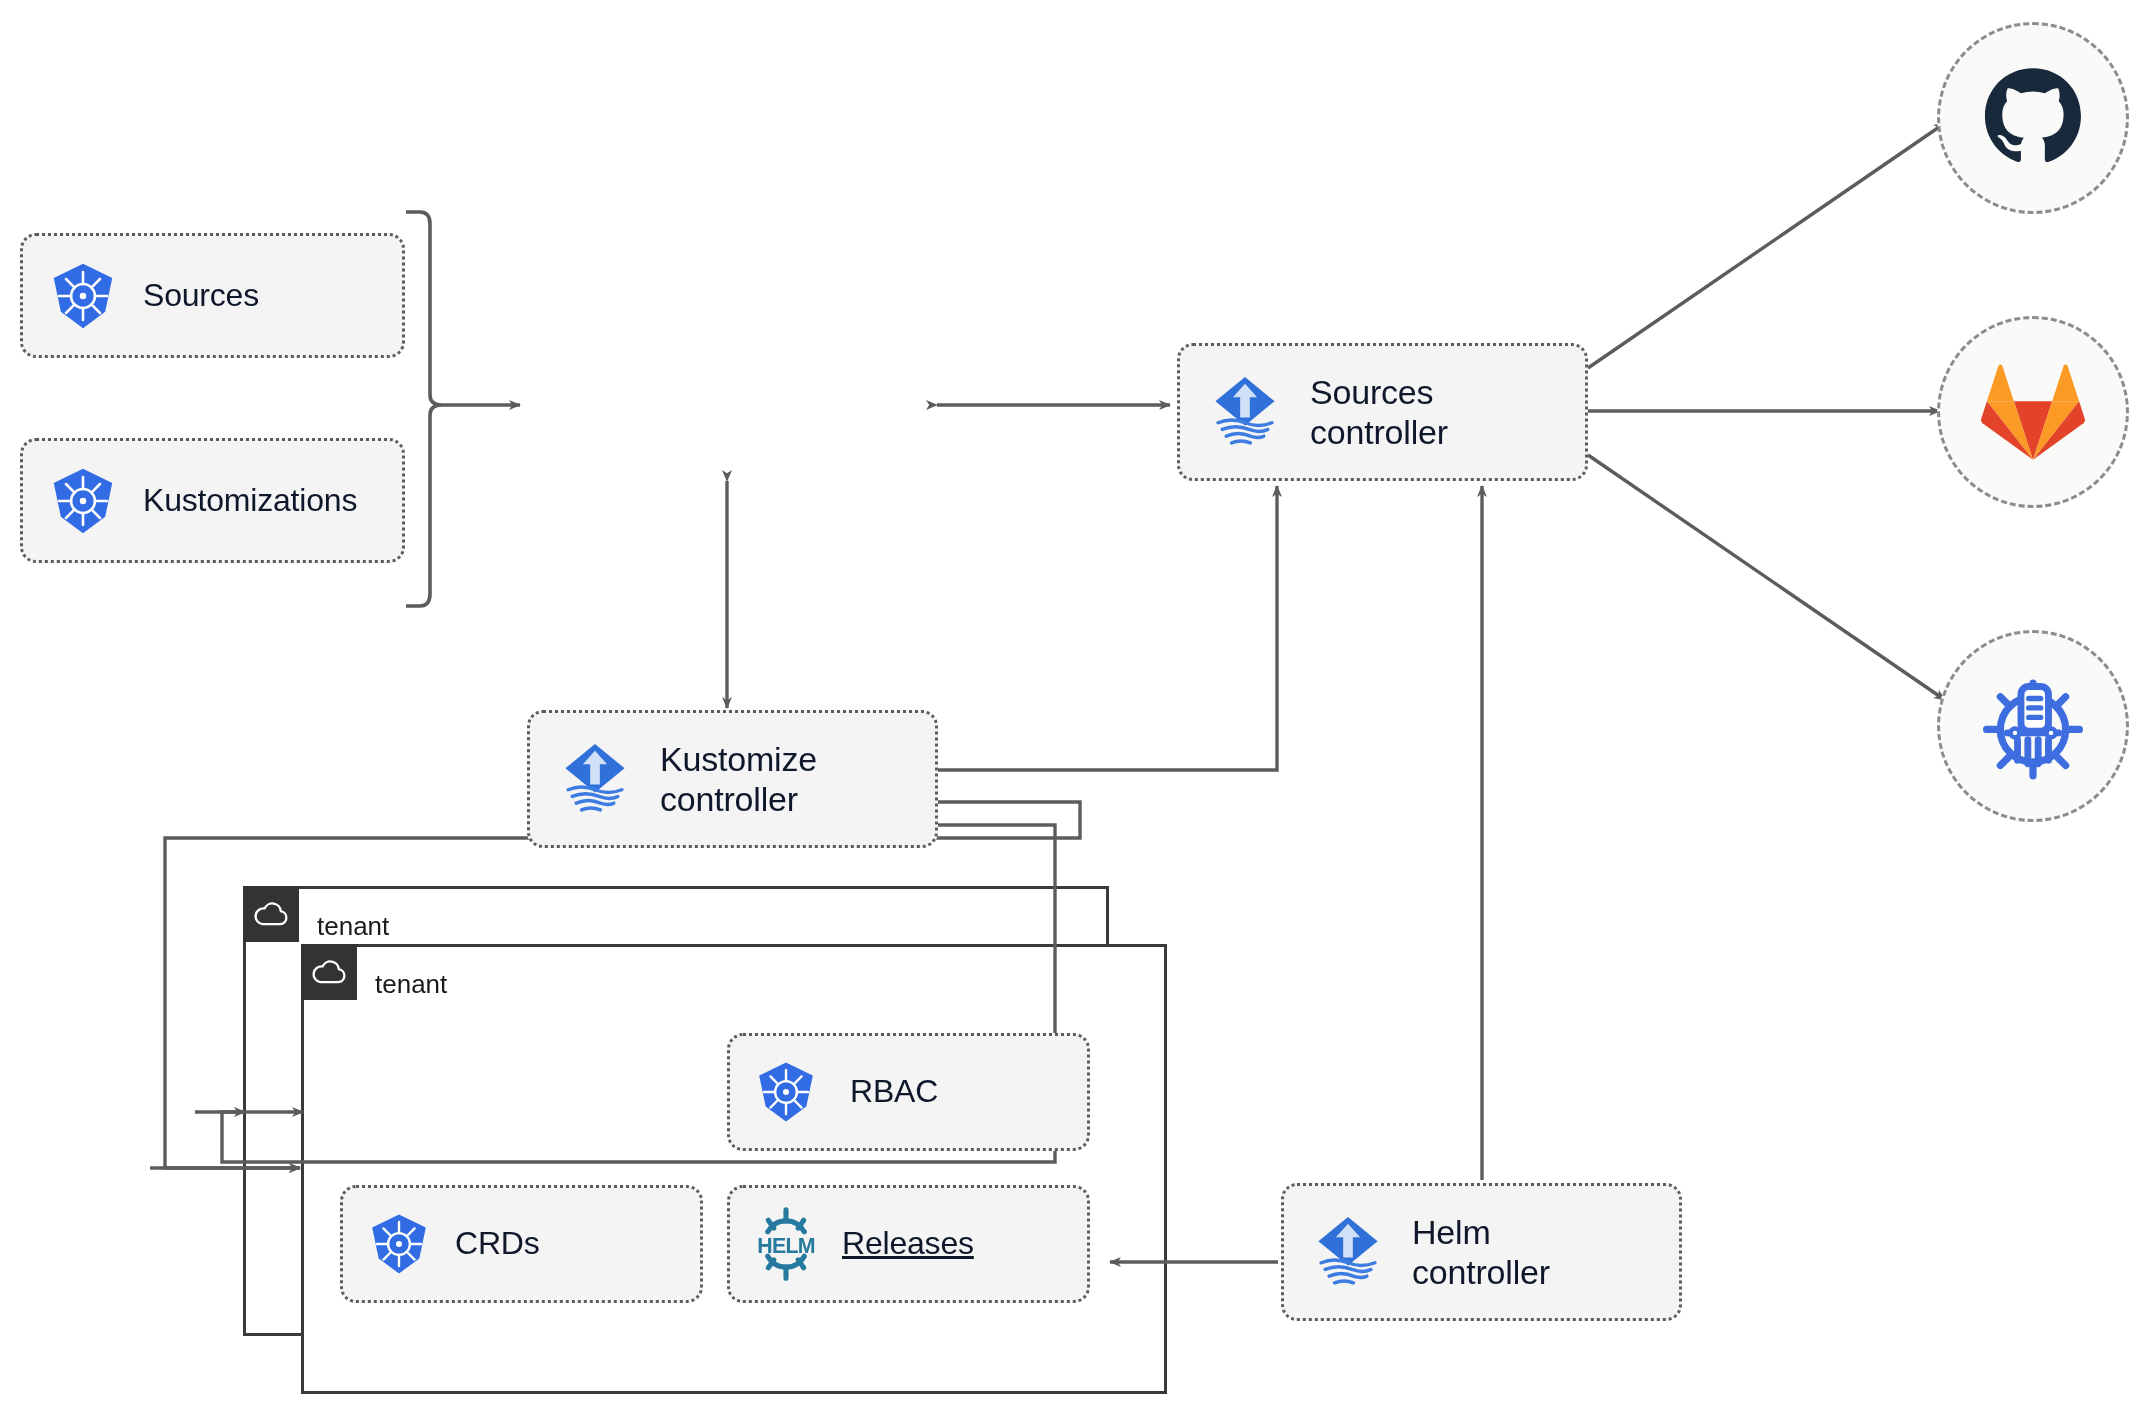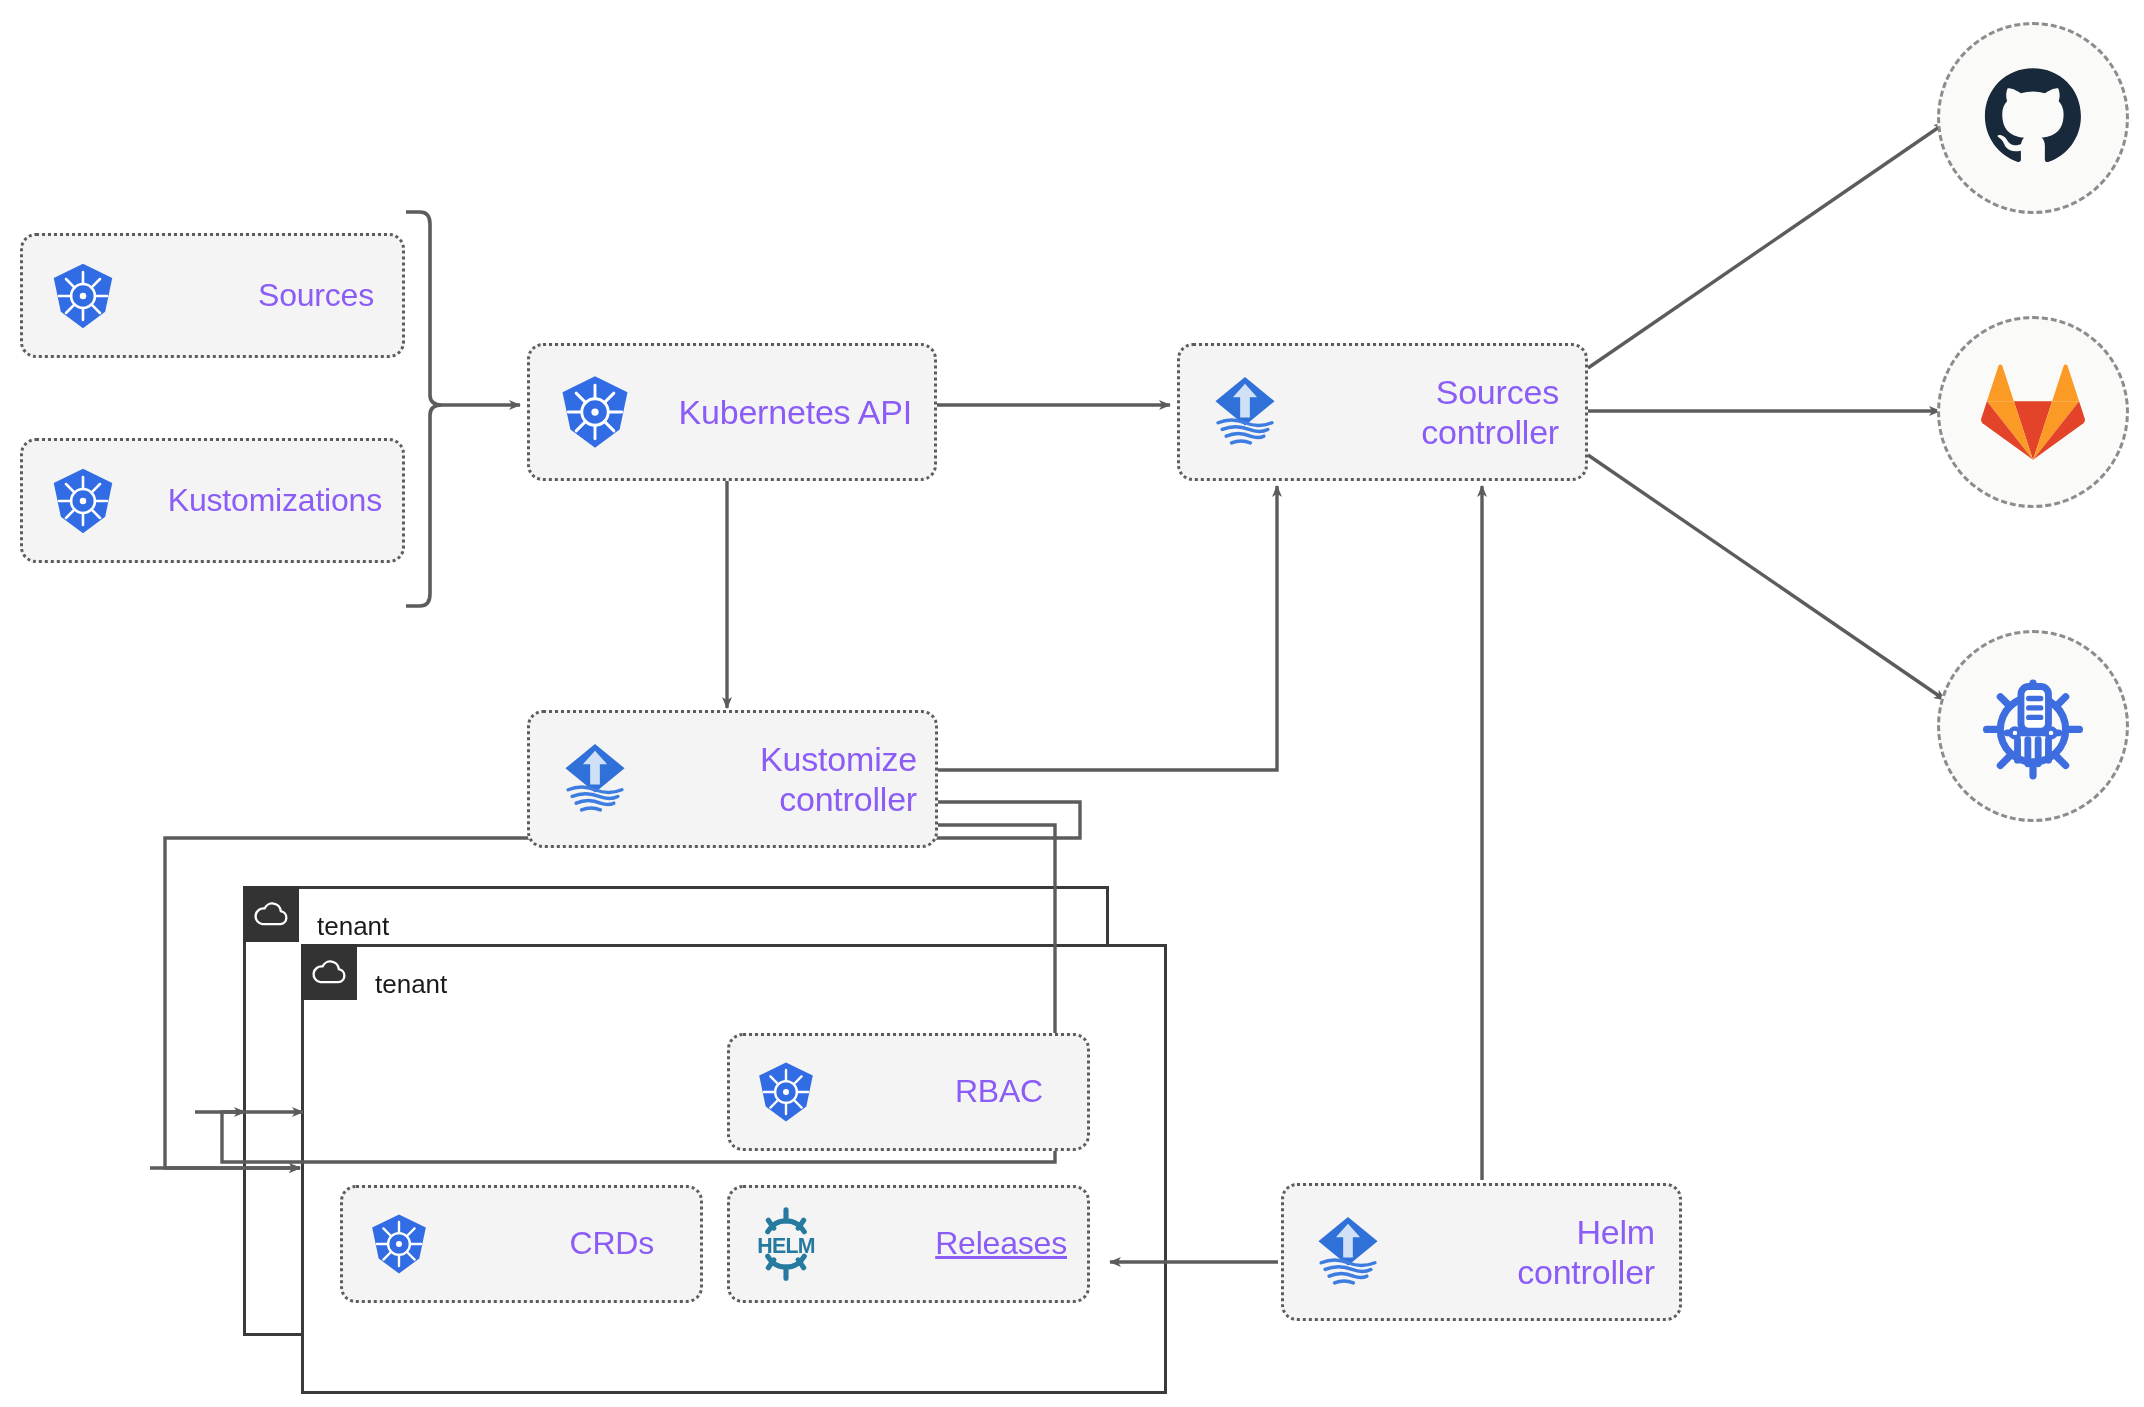--- a/index.html
+++ b/index.html
@@ -11,21 +11,21 @@
     position:absolute;
     background:#f4f4f4;
     border:3px dotted #5c5c5c;
     border-radius:16px;
     display:flex;align-items:center;
     box-sizing:border-box;
     z-index:6;
   }
   .card .ico{flex:0 0 auto;display:flex;align-items:center;justify-content:center;}
   .card .lbl{
-    flex:1 1 auto;text-align:right;color:#8b5cf6;
+    flex:1 1 auto;text-align:left;color:#0f172a;
     line-height:1.18;white-space:pre-line;
     letter-spacing:-0.2px;
   }
 
   
   .circ{
     position:absolute;border-radius:50%;
     background:#fafaf8;border:3px dashed #8c8c8c;
     display:flex;align-items:center;justify-content:center;
     box-sizing:border-box;z-index:6;
@@ -110,33 +110,20 @@
         <g fill="none" stroke="#fff" stroke-width="2.3" stroke-linecap="round">
           <circle cx="32" cy="32" r="10.6"></circle>
           <circle cx="32" cy="32" r="2.9" fill="#fff" stroke="none"></circle>
           <path d="M32 21.4V10.6M32 42.6v10.8M21.4 32H10.6M42.6 32h10.8M24.5 24.5 16.9 16.9M39.5 39.5l7.6 7.6M39.5 24.5l7.6-7.6M24.5 39.5l-7.6 7.6"></path>
         </g>
       </svg>
     </span>
     <span class="lbl" style="font-size:32px;padding-right:20px;">Kustomizations</span>
   </div>
 
-  <div class="card" style="left:527px;top:343px;width:410px;height:138px;">
-    <span class="ico" style="width:130px;">
-      <svg width="80" height="80" viewBox="0 0 64 64" aria-hidden="true">
-        <path d="M32 3.4 58 16.1 51.7 46 32 60.6 12.3 46 6 16.1Z" fill="#326CE5"></path>
-        <g fill="none" stroke="#fff" stroke-width="2.3" stroke-linecap="round">
-          <circle cx="32" cy="32" r="10.6"></circle>
-          <circle cx="32" cy="32" r="2.9" fill="#fff" stroke="none"></circle>
-          <path d="M32 21.4V10.6M32 42.6v10.8M21.4 32H10.6M42.6 32h10.8M24.5 24.5 16.9 16.9M39.5 39.5l7.6 7.6M39.5 24.5l7.6-7.6M24.5 39.5l-7.6 7.6"></path>
-        </g>
-      </svg>
-    </span>
-    <span class="lbl" style="font-size:34px;padding-right:22px;">Kubernetes API</span>
-  </div>
 
   <div class="card" style="left:1177px;top:343px;width:411px;height:138px;">
     <span class="ico" style="width:130px;">
       <svg width="86" height="86" viewBox="0 0 64 64" aria-hidden="true">
         <path d="M32 6 54 24 32 42 10 24Z" fill="#3070D9"></path>
         <path d="M32 11 41 21 35.6 21 35.6 36 28.4 36 28.4 21 23 21Z" fill="#CFE0F7"></path>
         <g stroke="#3D7CE0" stroke-width="2.6" stroke-linecap="round" fill="none">
           <path d="M12 40 Q 22 36 32 40 Q 42 44 52 40"></path>
           <path d="M15 45 Q 25 41 35 45 Q 43 48 49 45"></path>
           <path d="M18 50 Q 27 46 36 50 Q 42 52 46 50"></path>

